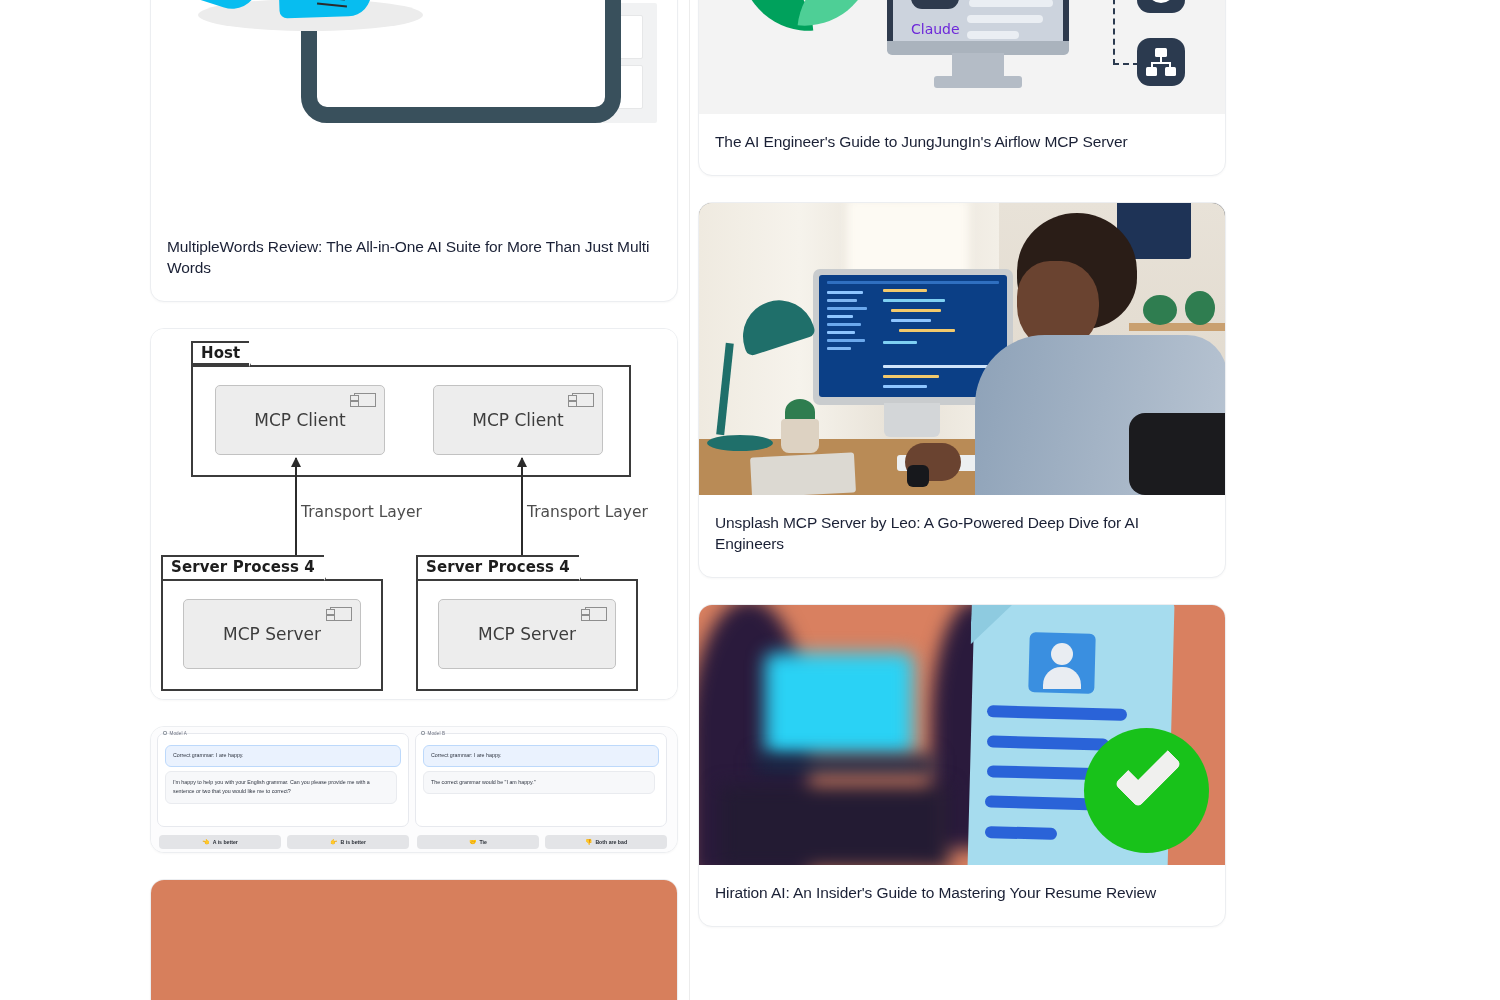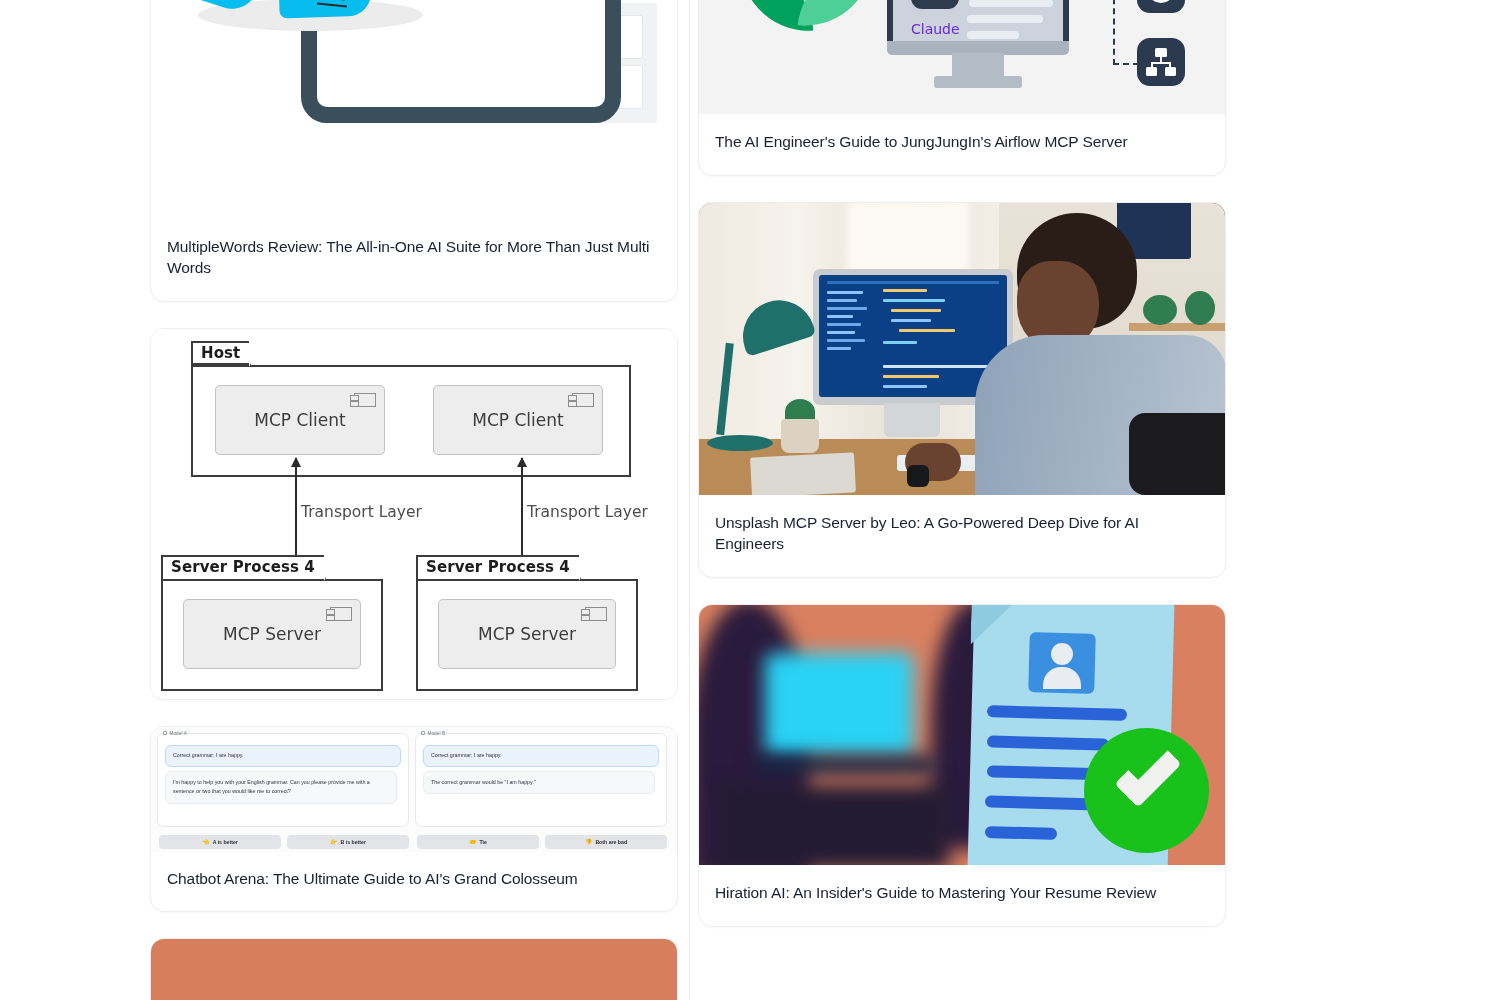--- a/index.html
+++ b/index.html
@@ -342,21 +342,20 @@
         </div>
         <div class="ar-btn" style="left:266px; top:108px; width:122px;">
           <span class="emo">🤝</span>
           <span>Tie</span>
         </div>
         <div class="ar-btn" style="left:394px; top:108px; width:122px;">
           <span class="emo">👎</span>
           <span>Both are bad</span>
         </div>
       </div>
-      <div class="card-title tight">Chatbot Arena: The Ultimate Guide to AI's Grand Colosseum</div>
     </div>
 
     <div class="card">
       <div class="card-media img-orange">
         
         
         
       </div>
     </div>
 

